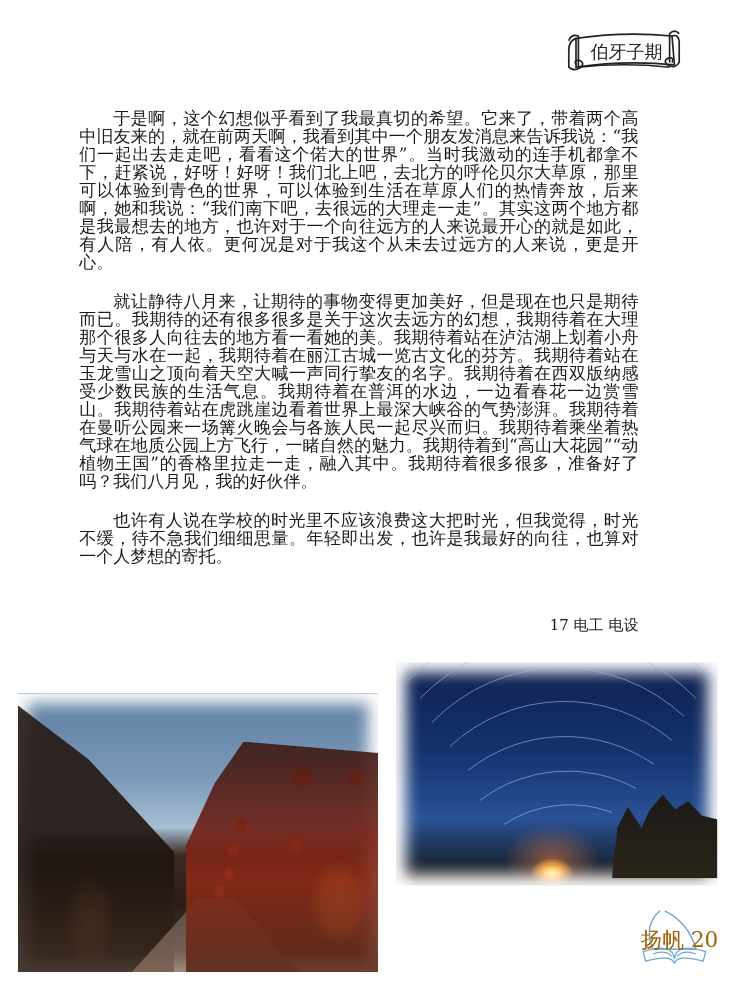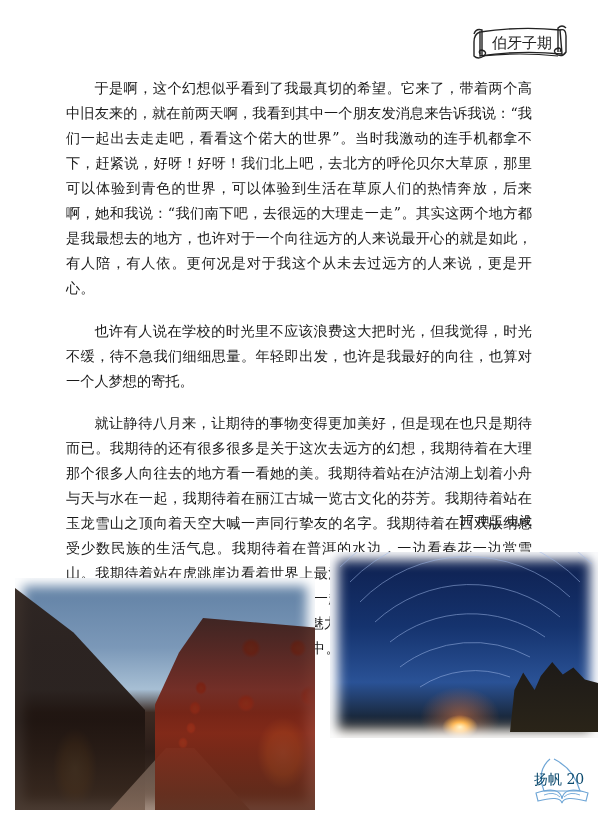--- a/index.html
+++ b/index.html
@@ -2,22 +2,22 @@
 <html><head>
 <meta charset="utf-8">
 <style>
   html, body { margin:0; padding:0; background:#ffffff; }
   body { width:613px; height:825px; position:relative; overflow:hidden;
          font-family:"DejaVu Serif","Liberation Serif",serif; color:#1a1a1a; }
   .banner { position:absolute; left:470px; top:22px; width:100px; height:42px; }
   .banner svg { position:absolute; left:0; top:0; }
   .banner-text { position:absolute; left:22px; top:12px; width:58px; font-size:15px;
                  letter-spacing:0px; color:#222; font-family:"DejaVu Sans","Liberation Sans",sans-serif; white-space:nowrap; }
-  .body { position:absolute; left:66px; top:76px; width:466px; font-size:14.2px;
-          line-height:25px; text-align:justify; }
+  .body { position:absolute; left:66px; top:92px; width:466px; font-size:14.2px;
+          line-height:15px; text-align:justify; }
   .body p { margin:0 0 17.6px 0; text-indent:2em; }
   .author { position:absolute; left:440px; top:513px; width:92px; text-align:right;
             font-size:12.5px; }
   .photo { position:absolute; overflow:hidden; }
   .photo-left { left:15px; top:578px; width:300px; height:232px;
     background:
       radial-gradient(ellipse 10px 10px at 236px 70px, #ff6a2a 0, #ff4a1a 60%, transparent 100%),
       radial-gradient(ellipse 9px 9px at 283px 70px, #ff6a2a 0, #ff4a1a 60%, transparent 100%),
       radial-gradient(ellipse 11px 11px at 296px 118px, #ff5520 0, #e83a15 60%, transparent 100%),
       radial-gradient(ellipse 9px 9px at 231px 125px, #ff7a30 0, #ff4a1a 60%, transparent 100%),
@@ -44,42 +44,42 @@
       radial-gradient(ellipse 40px 30px at 130px 165px, rgba(255,130,60,.5) 0, transparent 100%),
       linear-gradient(180deg, #0e1f4e 0%, #15336e 40%, #2a5296 70%, #1a2a40 88%, #3a3020 100%);
     box-shadow: inset 0 0 12px 8px #ffffff;
   }
   .trails { position:absolute; left:0; top:0; width:268px; height:186px; }
   .trees { position:absolute; left:180px; top:110px; width:88px; height:70px;
      background:linear-gradient(180deg,#1d1a18,#2a2418);
      clip-path:polygon(0 100%,5% 40%,15% 15%,28% 40%,35% 20%,48% 0,60% 18%,72% 8%,85% 25%,100% 30%,100% 100%); }
   .logo { position:absolute; left:530px; top:755px; width:64px; height:50px; }
   .logo svg { position:absolute; left:0; top:0; }
-  .logo-text { position:absolute; left:4px; top:16px; font-size:14px; color:#0c4a6e; white-space:nowrap;
+  .logo-text { position:absolute; left:4px; top:16px; font-size:18px; color:#a16207; white-space:nowrap;
                font-family:"DejaVu Serif","Liberation Serif",serif; }
 </style>
 </head>
 <body>
 
 <div class="banner">
   <svg width="100" height="42" viewBox="0 0 100 42">
     <path d="M10 10 Q50 4 90 8 L92 32 Q50 28 10 34 Z" fill="#ffffff" stroke="#222" stroke-width="1.4"></path>
     <path d="M10 10 Q4 12 4 20 L4 34 Q8 38 14 34 Q18 30 12 28 Q8 28 10 32" fill="none" stroke="#222" stroke-width="1.4"></path>
     <path d="M4 12 Q6 6 12 8 L12 34" fill="none" stroke="#222" stroke-width="1.4"></path>
     <path d="M90 8 Q96 6 96 14 L96 30 Q92 36 86 32 Q82 28 88 26 Q92 26 90 30" fill="none" stroke="#222" stroke-width="1.4"></path>
     <path d="M96 6 Q92 2 88 6 L88 30" fill="none" stroke="#222" stroke-width="1.4"></path>
     <path d="M12 34 Q50 30 88 34" fill="none" stroke="#222" stroke-width="1.2"></path>
   </svg>
   <span class="banner-text">伯牙子期</span>
 </div>
 
 <div class="body">
   <p>于是啊，这个幻想似乎看到了我最真切的希望。它来了，带着两个高中旧友来的，就在前两天啊，我看到其中一个朋友发消息来告诉我说：“我们一起出去走走吧，看看这个偌大的世界”。当时我激动的连手机都拿不下，赶紧说，好呀！好呀！我们北上吧，去北方的呼伦贝尔大草原，那里可以体验到青色的世界，可以体验到生活在草原人们的热情奔放，后来啊，她和我说：“我们南下吧，去很远的大理走一走”。其实这两个地方都是我最想去的地方，也许对于一个向往远方的人来说最开心的就是如此，有人陪，有人依。更何况是对于我这个从未去过远方的人来说，更是开心。</p>
+  <p>就让静待八月来，让期待的事物变得更加美好，但是现在也只是期待而已。我期待的还有很多很多是关于这次去远方的幻想，我期待着在大理那个很多人向往去的地方看一看她的美。我期待着站在泸沽湖上划着小舟与天与水在一起，我期待着在丽江古城一览古文化的芬芳。我期待着站在玉龙雪山之顶向着天空大喊一声同行挚友的名字。我期待着在西双版纳感受少数民族的生活气息。我期待着在普洱的水边，一边看春花一边赏雪山。我期待着站在虎跳崖边看着世界上最深大峡谷的气势澎湃。我期待着在曼听公园来一场篝火晚会与各族人民一起尽兴而归。我期待着乘坐着热气球在地质公园上方飞行，一睹自然的魅力。我期待着到“高山大花园”“动植物王国”的香格里拉走一走，融入其中。我期待着很多很多，准备好了吗？我们八月见，我的好伙伴。</p>
   <p>也许有人说在学校的时光里不应该浪费这大把时光，但我觉得，时光不缓，待不急我们细细思量。年轻即出发，也许是我最好的向往，也算对一个人梦想的寄托。</p>
-  <p>就让静待八月来，让期待的事物变得更加美好，但是现在也只是期待而已。我期待的还有很多很多是关于这次去远方的幻想，我期待着在大理那个很多人向往去的地方看一看她的美。我期待着站在泸沽湖上划着小舟与天与水在一起，我期待着在丽江古城一览古文化的芬芳。我期待着站在玉龙雪山之顶向着天空大喊一声同行挚友的名字。我期待着在西双版纳感受少数民族的生活气息。我期待着在普洱的水边，一边看春花一边赏雪山。我期待着站在虎跳崖边看着世界上最深大峡谷的气势澎湃。我期待着在曼听公园来一场篝火晚会与各族人民一起尽兴而归。我期待着乘坐着热气球在地质公园上方飞行，一睹自然的魅力。我期待着到“高山大花园”“动植物王国”的香格里拉走一走，融入其中。我期待着很多很多，准备好了吗？我们八月见，我的好伙伴。</p>
 </div>
 
 <div class="author">17 电工  电设</div>
 
 <div class="photo photo-left">
   <div class="roof-left"></div>
   <div class="street"></div>
   <div class="building-right"></div>
 </div>
 

